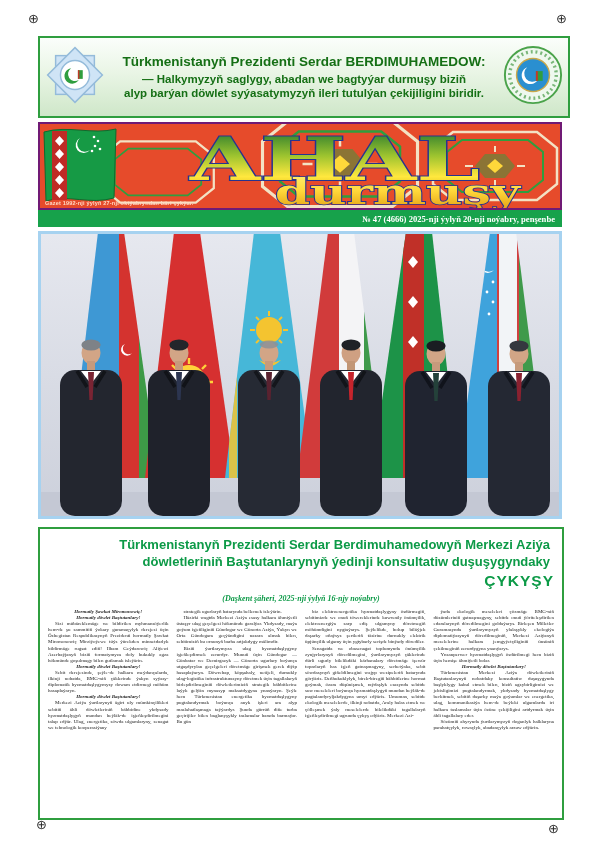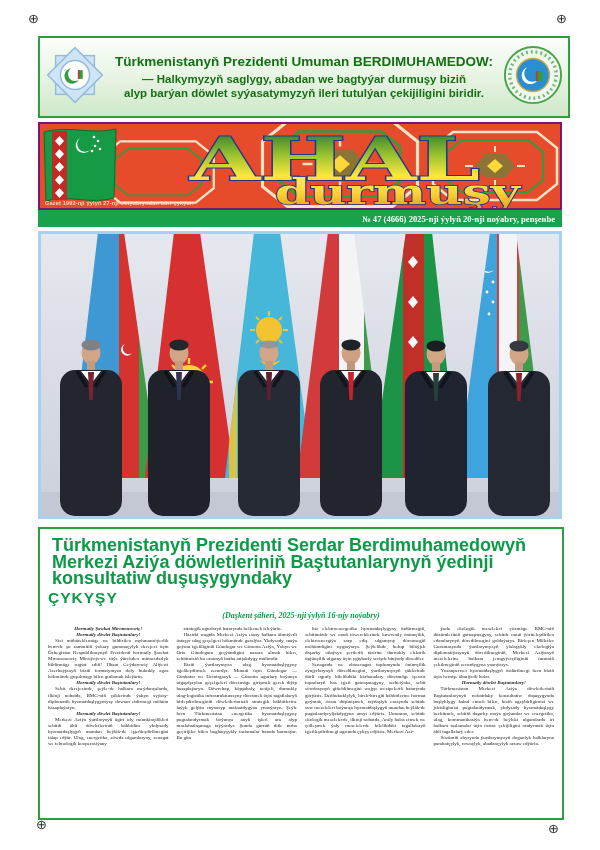--- a/index.html
+++ b/index.html
@@ -26,22 +26,22 @@
   .infobar{left:38px;top:210px;width:524px;height:17px;background:#17a24b;display:flex;align-items:center;}
   .infobar .founder{font-size:8.3px;font-weight:bold;color:#ffffff;letter-spacing:.9px;margin-left:58px;white-space:nowrap;}
   .infobar .issue{font-size:8.6px;font-weight:bold;color:#ffffff;font-family:"Liberation Serif",serif;margin-left:auto;margin-right:7px;white-space:nowrap;}
 
   
   .photo{left:38px;top:231px;width:518px;height:282px;border:3px solid #a6d2f0;background:#dde0e9;}
   .photo svg{display:block;}
 
   
   .article{left:38px;top:527px;width:506px;height:277px;border:2px solid #2f9e3f;padding:6px 8px;background:#ffffff;}
-  .headline{text-align:left;color:#0c9a47;font-weight:bold;font-size:18px;line-height:16.5px;margin:2px 4px 0 4px;}
-  .speech-word{text-align:left;color:#0c9a47;font-weight:bold;font-size:15.5px;margin:2px 0 0 0;letter-spacing:1px;}
+  .headline{text-align:right;color:#0c9a47;font-weight:bold;font-size:13px;line-height:16.5px;margin:2px 4px 0 4px;}
+  .speech-word{text-align:right;color:#0c9a47;font-weight:bold;font-size:15.5px;margin:2px 0 0 0;letter-spacing:1px;}
   .dateline{text-align:center;color:#0c9a47;font-weight:bold;font-style:italic;font-size:8px;font-family:"Liberation Serif",serif;margin:4px 0 0 0;}
   .cols{display:flex;gap:8px;margin-top:6px;}
   .col{flex:1;min-width:0;}
   .col p{margin:0;font-family:"Liberation Serif",serif;font-size:5px;line-height:6.1px;color:#1d1d1d;text-align:justify;}
   .col p.pbody{text-indent:7px;}
   .col p.phead{font-weight:bold;font-style:italic;text-align:center;text-indent:0;}
 </style>
 </head>
 <body>
 
@@ -55,21 +55,21 @@
     <svg width="62" height="62" viewBox="0 0 64 64">
       <rect x="12" y="12" width="40" height="40" fill="#cfe4f6" stroke="#94bbda" stroke-width="1.5"></rect>
       <rect x="12" y="12" width="40" height="40" fill="#cfe4f6" stroke="#94bbda" stroke-width="1.5" transform="rotate(45 32 32)"></rect>
       <circle cx="32" cy="32" r="15" fill="#ffffff" stroke="#94bbda" stroke-width="1.5"></circle>
       <path d="M28,25 a8,8 0 1,0 8,12 a7,7 0 1,1 -8,-12 z" fill="#2f9e3f"></path>
       <rect x="35" y="27" width="5" height="9" fill="#2f9e3f"></rect>
       <rect x="35" y="27" width="1.6" height="9" fill="#c23a2a"></rect>
     </svg>
   </span>
   <div class="banner-center">
-    <p class="banner-line1">Türkmenistanyň Prezidenti Umuman BERDIMUHAMEDOW:</p>
+    <p class="banner-line1">Türkmenistanyň Prezidenti Serdar BERDIMUHAMEDOW:</p>
     <p class="banner-line2">— Halkymyzyň saglygy, abadan we bagtyýar durmuşy biziň</p>
     <p class="banner-line3">alyp barýan döwlet syýasatymyzyň ileri tutulýan çekijiligini biridir.</p>
   </div>
   <span>
     <svg width="62" height="62" viewBox="0 0 64 64">
       <circle cx="32" cy="32" r="29" fill="#eef8ee" stroke="#4aa34a" stroke-width="2"></circle>
       <circle cx="32" cy="32" r="24" fill="none" stroke="#7ab77a" stroke-width="3.5" stroke-dasharray="2 3"></circle>
       <circle cx="32" cy="32" r="17" fill="#2a8fd0" stroke="#caa84a" stroke-width="1.5"></circle>
       <path d="M26,24 a9,9 0 1,0 11,13 a8,8 0 1,1 -11,-13 z" fill="#ffffff"></path>
       <rect x="35" y="28" width="7" height="10" fill="#2f9e3f"></rect>

